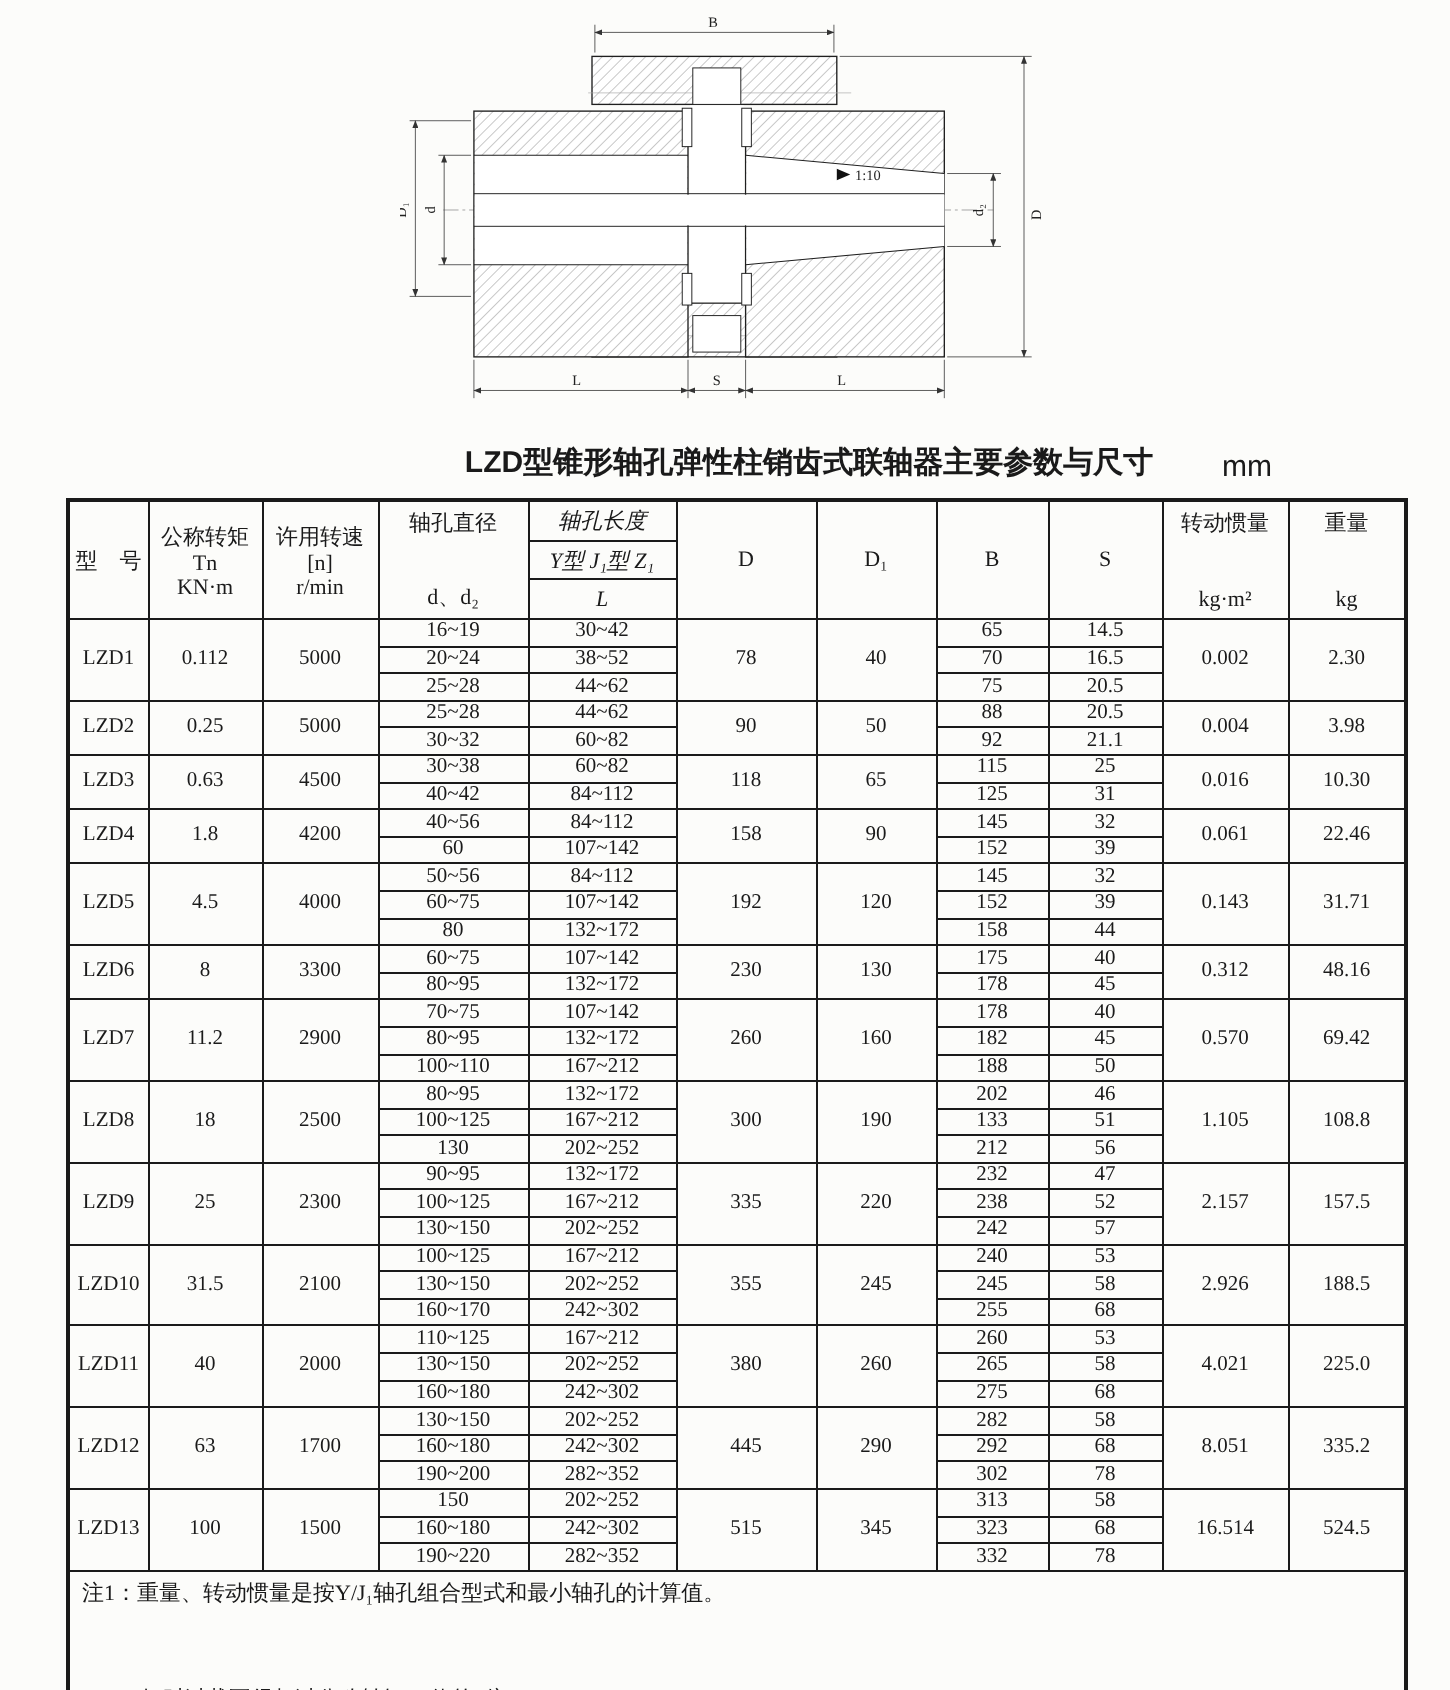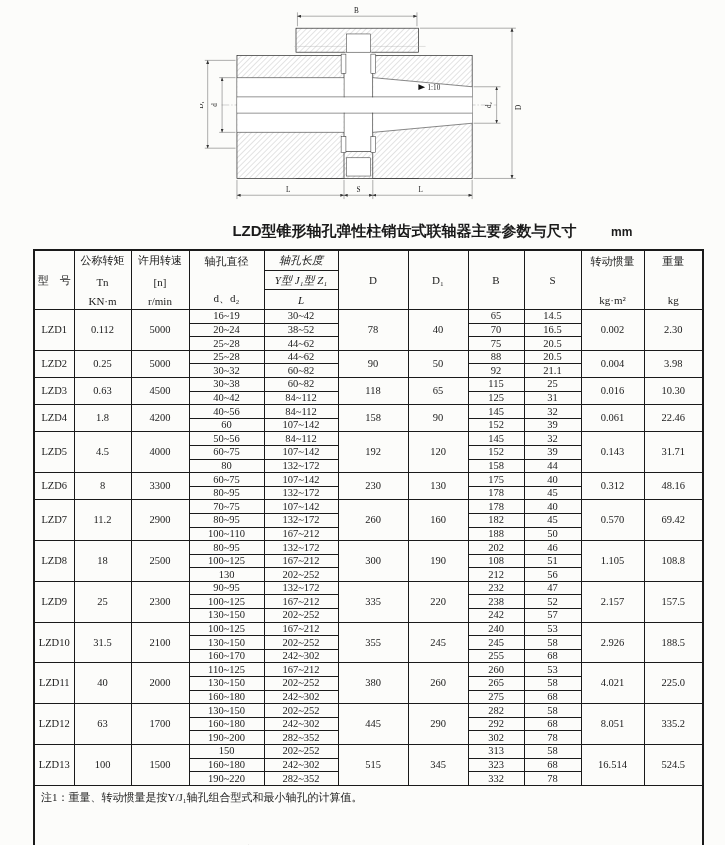--- a/index.html
+++ b/index.html
@@ -13,30 +13,30 @@
   .drawing-area svg{position:absolute;left:200px;top:4px;}
   .dim-text{font-family:"Liberation Serif","DejaVu Serif",serif;fill:#222;font-size:15px;}
   
   .title-row{position:relative;width:669px;margin:6px 0 5px 33px;height:22px;}
   .doc-title{
     position:absolute;left:37px;right:-37px;top:0;margin:0;text-align:center;
     font-family:"Liberation Sans","DejaVu Sans",sans-serif;font-size:15px;font-weight:bold;
   }
   .unit-label{
     position:absolute;left:578px;top:3px;
-    font-family:"Liberation Sans","DejaVu Sans",sans-serif;font-size:12px;font-weight:bold;
+    font-family:"Liberation Sans","DejaVu Sans",sans-serif;font-size:15px;
   }
   
   table.spec{
     margin-left:33px;width:669px;border-collapse:collapse;table-layout:fixed;
     border:2px solid #1a1a1a;
   }
   .spec th,.spec td{border:1px solid #1a1a1a;padding:0;}
   .spec thead th{font-weight:normal;font-size:11px;height:58px;vertical-align:middle;}
-  .th-stack{display:flex;flex-direction:column;justify-content:space-between;height:54px;padding:2px 0;}
+  .th-stack{display:flex;flex-direction:column;justify-content:center;height:54px;padding:2px 0;}
   .th-ends{display:flex;flex-direction:column;justify-content:space-between;height:52px;padding:3px 0;}
   .len-box{display:flex;flex-direction:column;height:58px;}
   .len-box>div{flex:1;display:flex;align-items:center;justify-content:center;border-bottom:1px solid #1a1a1a;font-style:italic;}
   .len-box>div:last-child{border-bottom:none;}
   .spec tbody td{
     font-size:10.5px;text-align:center;vertical-align:middle;
     height:12.6px;line-height:1.12;
   }
   .spec tfoot td{
     font-size:11px;text-align:left;padding:3px 6px 5px 6px;line-height:1.55;
@@ -390,21 +390,21 @@
           <td rowspan="3">300</td>
           <td rowspan="3">190</td>
           <td>202</td>
           <td>46</td>
           <td rowspan="3">1.105</td>
           <td rowspan="3">108.8</td>
         </tr>
         <tr>
           <td>100~125</td>
           <td>167~212</td>
-          <td>108</td>
+          <td>133</td>
           <td>51</td>
         </tr>
         <tr>
           <td>130</td>
           <td>202~252</td>
           <td>212</td>
           <td>56</td>
         </tr>
         <tr>
           <td rowspan="3">LZD9</td>

